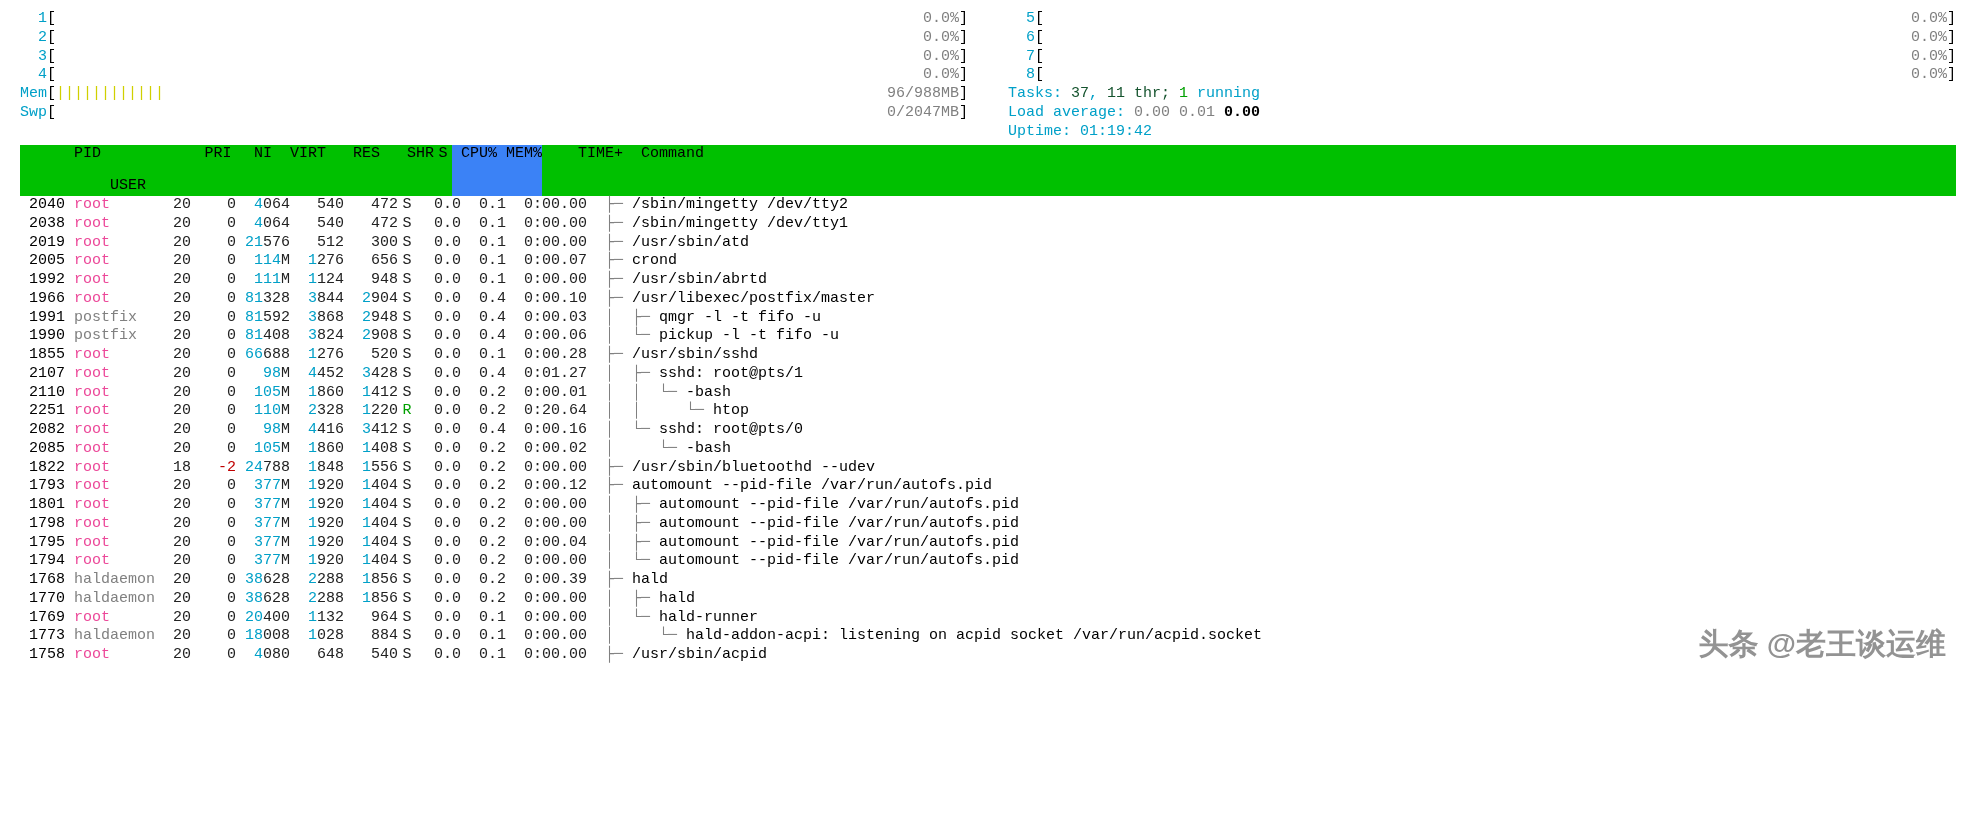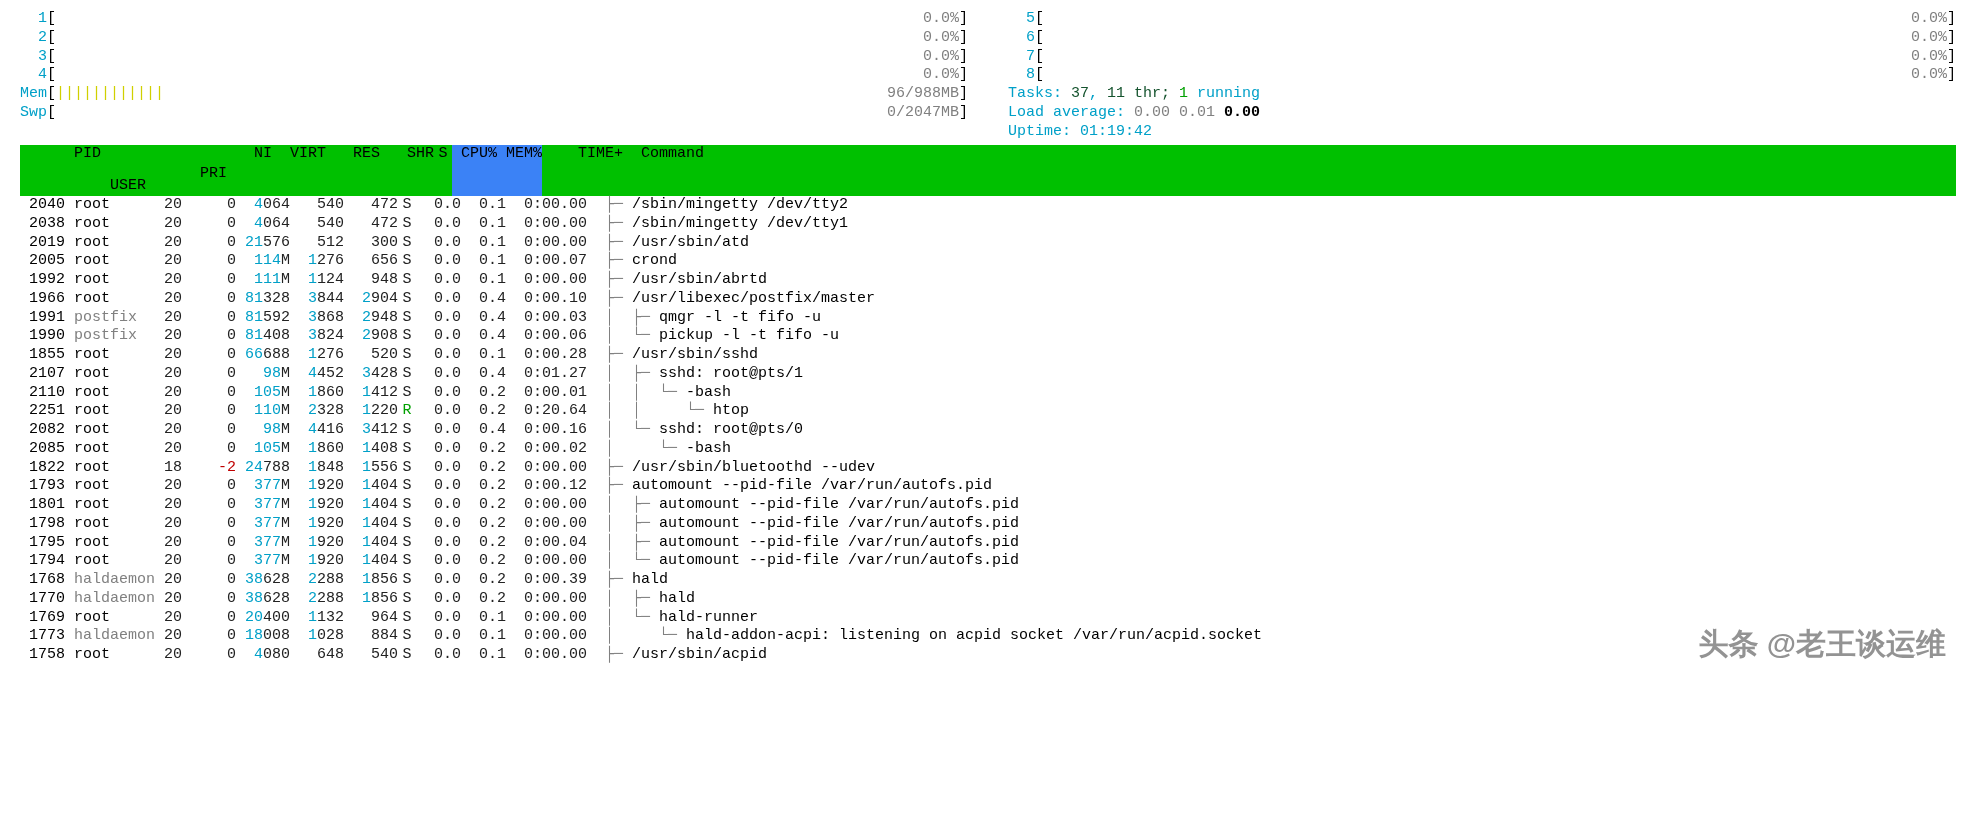--- a/index.html
+++ b/index.html
@@ -50,31 +50,31 @@
     display: flex;
     margin-top: 4px;
     padding-left: 36px;
   }
   .header-row .col { display:inline-block; }
   .sort-col { background: #3b82f6; }
   table { border-collapse: collapse; width: 100%; table-layout: fixed;}
   td { padding: 0; white-space: pre; overflow: visible;}
   .c-pid   { width: 5ch; text-align: right; color:#000;}
   .c-user  { width: 10ch; text-align:left; padding-left:1ch;margin-top:32px;}
-  .c-pri   { width: 4ch; text-align: left; margin-top: 20px;}
+  .c-pri   { width: 4ch; text-align: center;}
   .c-ni    { width: 4ch; text-align: right;}
   .c-virt  { width: 6ch; text-align: right;}
   .c-res   { width: 6ch; text-align: right;}
   .c-shr   { width: 6ch; text-align: right;}
   .c-s     { width: 2ch; text-align: center;}
   .c-cpu   { width: 5ch; text-align: right;}
   .c-mem   { width: 5ch; text-align: right;}
   .c-time  { width: 9ch; text-align: right;}
   .c-cmd   { padding-left: 2ch;}
-  .user-root { color:#000000; }
+  .user-root { color:#ec4899; }
   .user-other { color:#808080; }
   .ni-neg { color:#c00000; }
   .s-R { color:#00a000; }
   .byte-hi { color:#00a0c8; }
   .tree { color:#808080; }
   .cmd-txt { color:#000; }
   .watermark {
     position: absolute;
     right: 30px;
     bottom: 12px;

